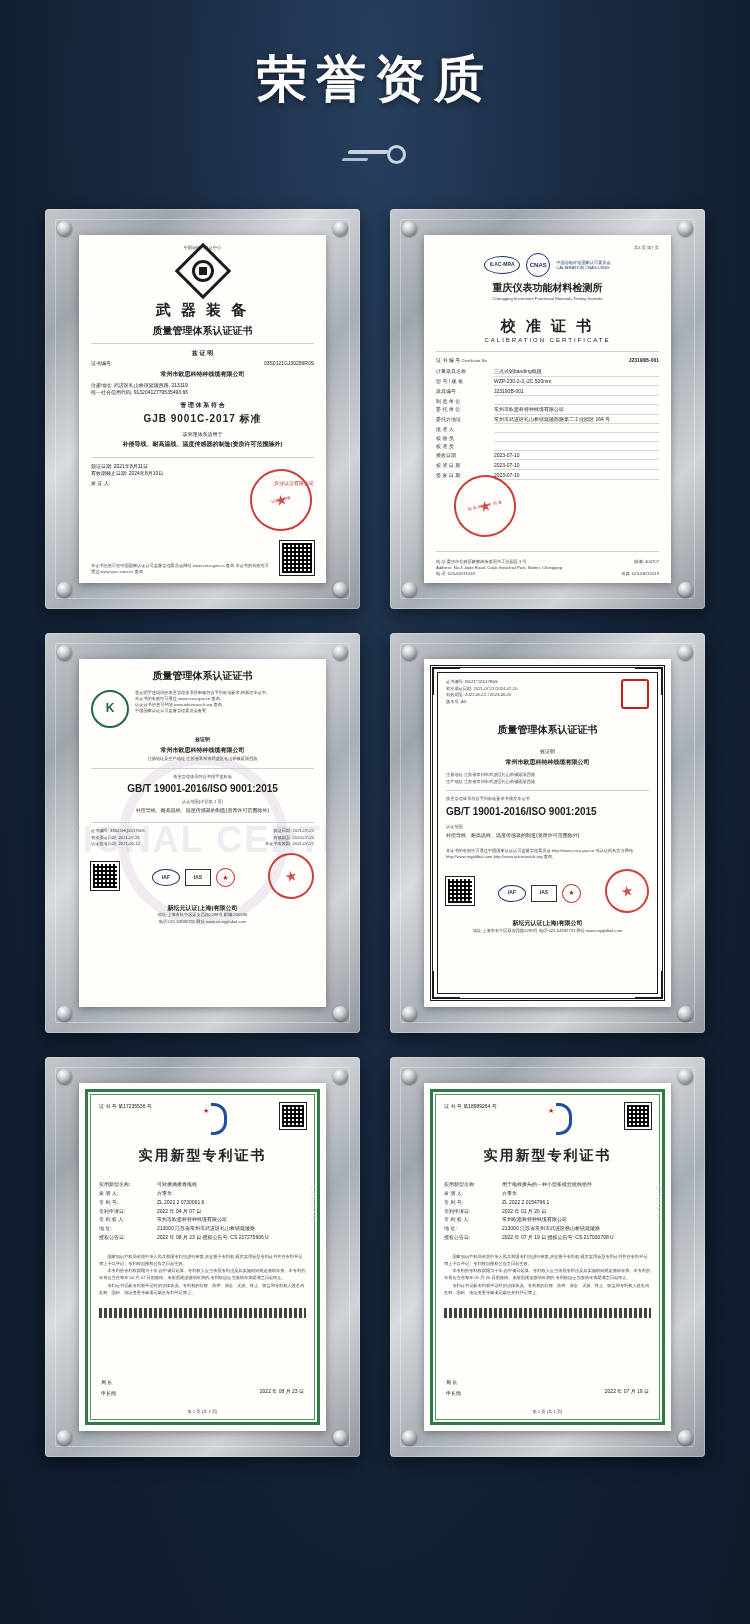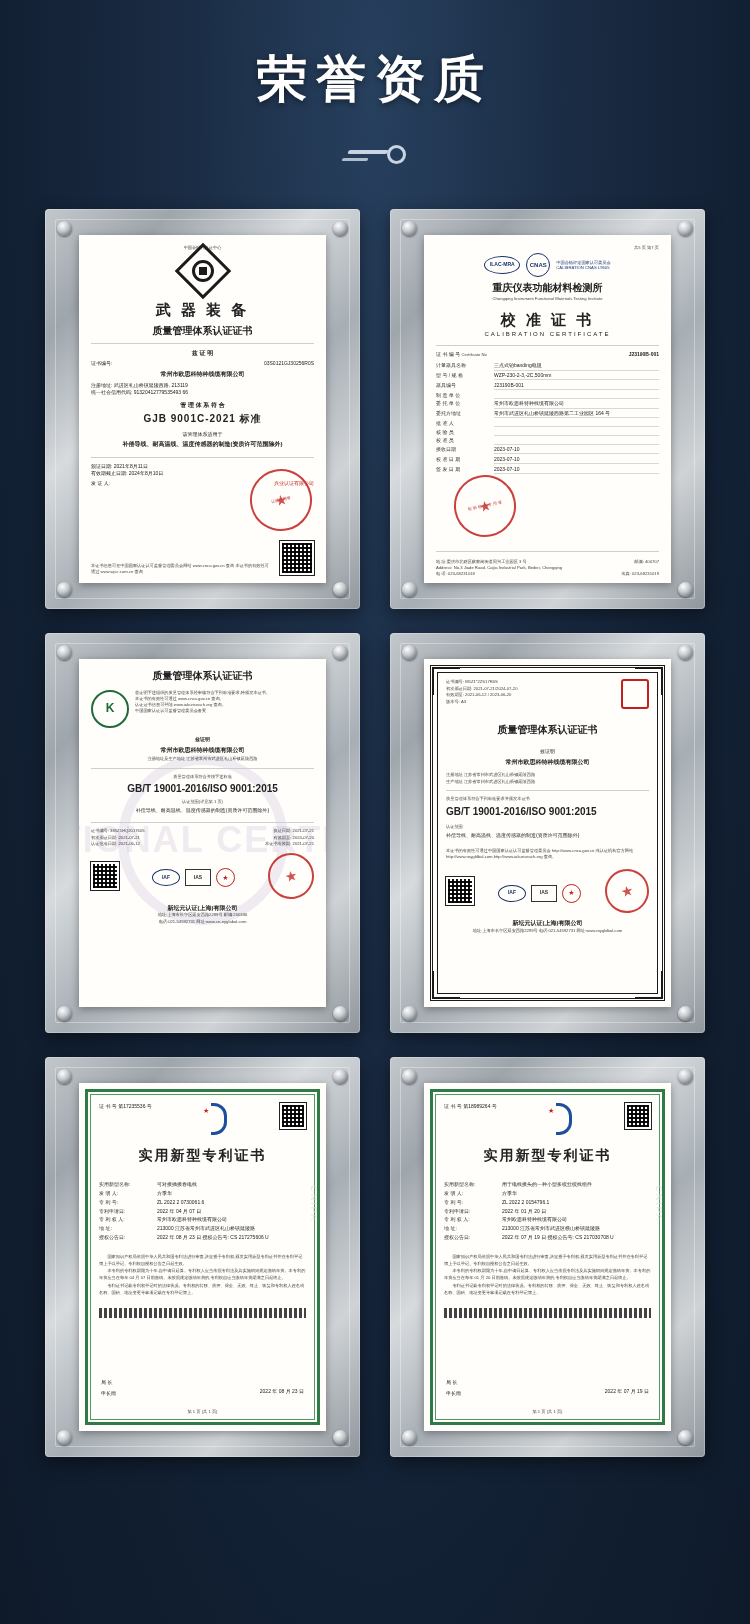--- a/index.html
+++ b/index.html
@@ -243,21 +243,21 @@
           <div class="sm c-center bold" style="margin-top:3px;">常州市欧思科特种线缆有限公司</div>
           <div class="xs" style="margin-top:3px;">
             <span>注册地址:</span>
             <span>武进区礼山桥镇延陵西路, 213119</span>
           </div>
           <div class="xs">
             <span>统一社会信用代码:</span>
             <span>91320412779535493 66</span>
           </div>
           <div class="sm c-center bold" style="margin-top:5px;">管 理 体 系 符 合</div>
-          <div class="md c-center bold" style="margin-top:2px;letter-spacing:1px;">GJB 9001C-2021 标准</div>
+          <div class="md c-center bold" style="margin-top:2px;letter-spacing:1px;">GJB 9001C-2017 标准</div>
           <div class="xs c-center" style="margin-top:4px;">该管理体系适用于</div>
           <div class="sm c-center bold" style="margin-top:2px;">补偿导线、耐高温线、温度传感器的制造(资质许可范围除外)</div>
           <div class="hr" style="margin-top:8px;"></div>
           <div class="xs">
             <span>颁证日期:</span>
             <span>2021年8月11日</span>
           </div>
           <div class="xs">
             <span>有效期截止日期:</span>
             <span>2024年8月10日</span>
@@ -289,21 +289,21 @@
           <div class="c2logos">
             <div class="c2l-oval">ILAC-MRA</div>
             <div class="c2l-circ">CNAS</div>
             <div class="tiny blue" style="text-align:left;line-height:1.3;">
               <div>中国合格评定国家认可委员会</div>
               <div>CALIBRATION CNAS L9505</div>
             </div>
           </div>
           <div class="md c-center bold" style="margin-top:4px;">重庆仪表功能材料检测所</div>
           <div class="tiny c-center">Chongqing Instrument Functional Materials Testing Institute</div>
-          <div class="xl c-center" style="margin-top:7px;">校 准 证 书</div>
+          <div class="xl c-center" style="margin-top:13px;">校 准 证 书</div>
           <div class="sm c-center" style="letter-spacing:2px;">CALIBRATION CERTIFICATE</div>
           <div class="hr" style="margin-top:6px;"></div>
           <div class="rowline xs">
             <span>
               <span>证 书 编 号</span>
               <span class="tiny">Certificate No</span>
             </span>
             <span class="bold">J23190B-001</span>
           </div>
           <div style="margin-top:4px;">

